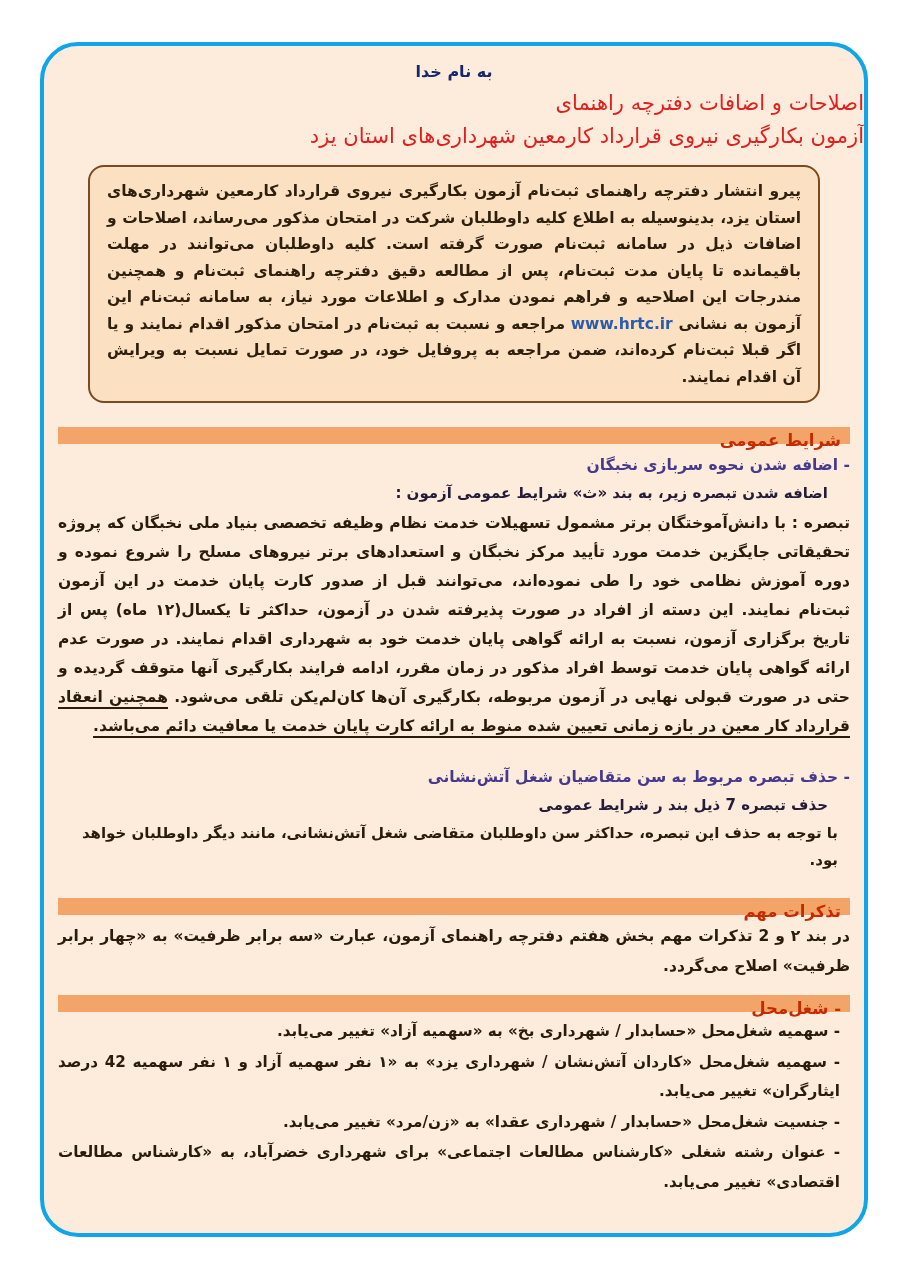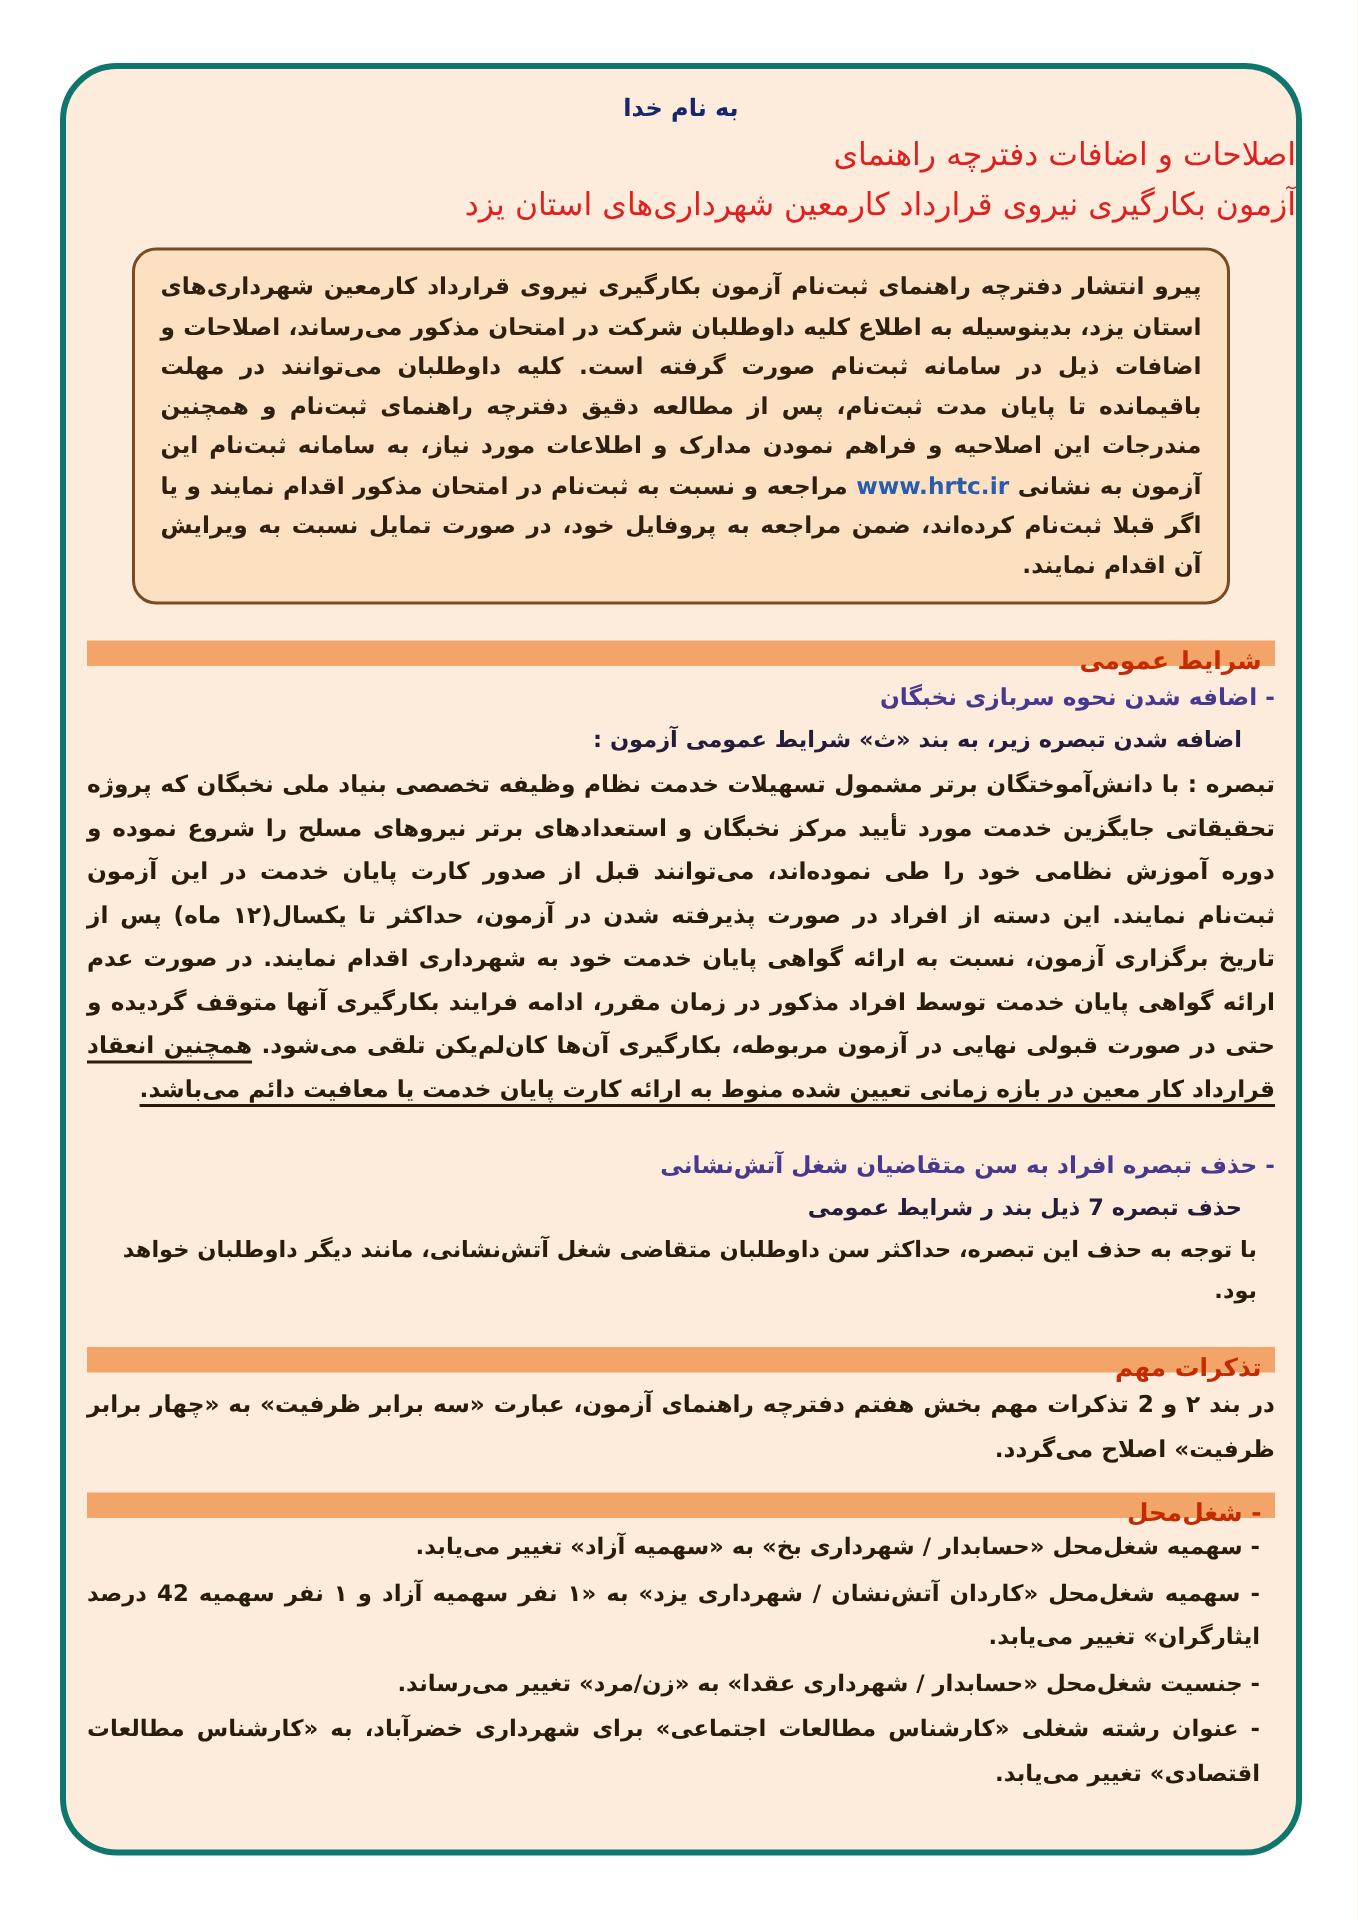--- a/index.html
+++ b/index.html
@@ -3,21 +3,21 @@
 <meta charset="utf-8">
 <style>
   html,body{margin:0;padding:0;}
   body{
     width:905px;height:1280px;background:#ffffff;position:relative;
     font-family:"DejaVu Sans",sans-serif;
     -webkit-font-smoothing:antialiased;
   }
   .frame{
     position:absolute;left:40px;top:42px;width:820px;height:1187px;
-    background:#fdecdb;border:4px solid #0f766e;border-radius:38px;
+    background:#fdecdb;border:4px solid #0ea5e9;border-radius:38px;
     direction:rtl;overflow:hidden;
   }
   .bismillah{
     margin-top:16px;text-align:center;font-size:16px;font-weight:bold;
     color:#16276e;
   }
   .main-title{
     text-align:right;font-size:21px;font-weight:normal;color:#e01f1f;
     line-height:33px;margin-top:6px;
   }
@@ -85,29 +85,29 @@
     <div class="bar first">شرایط عمومی</div>
 
     <div class="subhead">- اضافه شدن نحوه سربازی نخبگان</div>
     <div class="indent-line">اضافه شدن تبصره زیر، به بند «ث» شرایط عمومی آزمون :</div>
 
     <div class="para">
       <span>تبصره : با دانش‌آموختگان برتر مشمول تسهیلات خدمت نظام وظیفه تخصصی بنیاد ملی نخبگان که پروژه تحقیقاتی جایگزین خدمت مورد تأیید مرکز نخبگان و استعدادهای برتر نیروهای مسلح را شروع نموده و دوره آموزش نظامی خود را طی نموده‌اند، می‌توانند قبل از صدور کارت پایان خدمت در این آزمون ثبت‌نام نمایند. این دسته از افراد در صورت پذیرفته شدن در آزمون، حداکثر تا یکسال(۱۲ ماه) پس از تاریخ برگزاری آزمون، نسبت به ارائه گواهی پایان خدمت خود به شهرداری اقدام نمایند. در صورت عدم ارائه گواهی پایان خدمت توسط افراد مذکور در زمان مقرر، ادامه فرایند بکارگیری آنها متوقف گردیده و حتی در صورت قبولی نهایی در آزمون مربوطه، بکارگیری آن‌ها کان‌لم‌یکن تلقی می‌شود. </span>
       <span class="u">همچنین انعقاد قرارداد کار معین در بازه زمانی تعیین شده منوط به ارائه کارت پایان خدمت یا معافیت دائم می‌باشد.</span>
     </div>
 
-    <div class="subhead gap-lg">- حذف تبصره افراد به سن متقاضیان شغل آتش‌نشانی</div>
+    <div class="subhead gap-lg">- حذف تبصره مربوط به سن متقاضیان شغل آتش‌نشانی</div>
     <div class="indent-line">حذف تبصره 7 ذیل بند ر شرایط عمومی</div>
     <div class="plain-line">با توجه به حذف این تبصره، حداکثر سن داوطلبان متقاضی شغل آتش‌نشانی، مانند دیگر داوطلبان خواهد بود.</div>
 
     <div class="bar gap-lg">تذکرات مهم</div>
     <div class="section-body">در بند ۲ و 2 تذکرات مهم بخش هفتم دفترچه راهنمای آزمون، عبارت «سه برابر ظرفیت» به «چهار برابر ظرفیت» اصلاح می‌گردد.</div>
 
     <div class="bar gap-md">- شغل‌محل</div>
     <div class="job-items" style="margin-top:5px;">
       <div class="item">- سهمیه شغل‌محل «حسابدار / شهرداری بخ» به «سهمیه آزاد» تغییر می‌یابد.</div>
       <div class="item">- سهمیه شغل‌محل «کاردان آتش‌نشان / شهرداری یزد» به «۱ نفر سهمیه آزاد و ۱ نفر سهمیه 42 درصد ایثارگران» تغییر می‌یابد.</div>
-      <div class="item">- جنسیت شغل‌محل «حسابدار / شهرداری عقدا» به «زن/مرد» تغییر می‌رساند.</div>
+      <div class="item">- جنسیت شغل‌محل «حسابدار / شهرداری عقدا» به «زن/مرد» تغییر می‌یابد.</div>
       <div class="item">- عنوان رشته شغلی «کارشناس مطالعات اجتماعی» برای شهرداری خضرآباد، به «کارشناس مطالعات اقتصادی» تغییر می‌یابد.</div>
     </div>
 
   </div>
 </div>
 
 </body></html>

